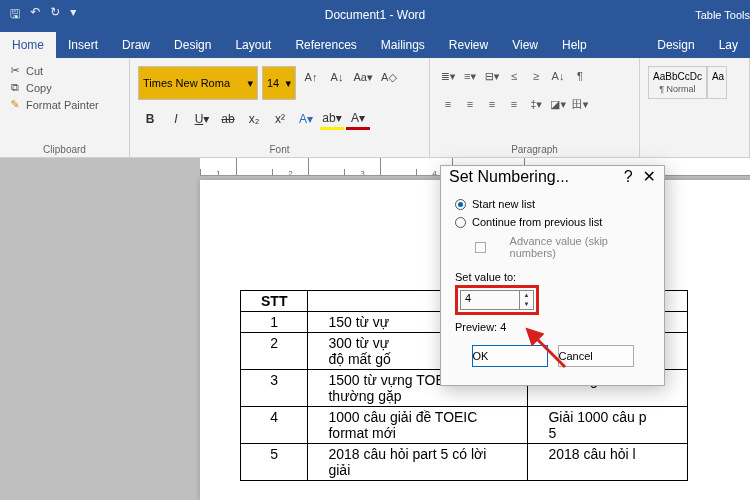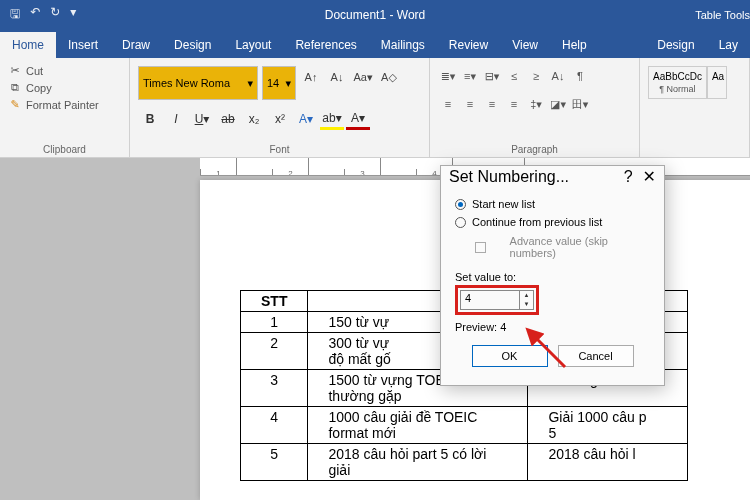--- a/index.html
+++ b/index.html
@@ -54,21 +54,21 @@
 .dialog .chk{display:flex;align-items:center;gap:24px;padding:4px 0 8px 20px;color:#888}
 .dialog .chk .c{width:11px;height:11px;border:1px solid #aaa}
 .dialog .lbl{padding-top:4px}
 .spinwrap{border:3px solid #d7201b;padding:2px;margin:2px 0;width:84px}
 .spin{display:flex;border:1px solid #888;height:20px}
 .spin .v{flex:1;padding:1px 4px;font-size:11px}
 .spin .arrs{width:14px;border-left:1px solid #888;display:flex;flex-direction:column}
 .spin .arrs div{flex:1;font-size:6px;text-align:center;line-height:8px;color:#333}
 .dialog .prev{padding:4px 0 8px}
 .dialog .btns{display:flex;gap:10px;padding:4px 0 10px;justify-content:center}
-.dialog .btn{border:1px solid #aaa;background:#fdfdfd;padding:4px 0;width:76px;text-align:center;font-size:11px}
+.dialog .btn{border:1px solid #aaa;background:#fdfdfd;padding:4px 0;width:76px;text-align:left;font-size:11px}
 .dialog .btn.pri{border:1px solid #0067c0}
 .arrow{position:absolute;top:332px;left:530px;z-index:11;pointer-events:none}
 .arrow svg{overflow:visible}
 </style>
 </head>
 <body>
 
 <div class="titlebar">
   <div class="qat">
     <span>🖫</span>

